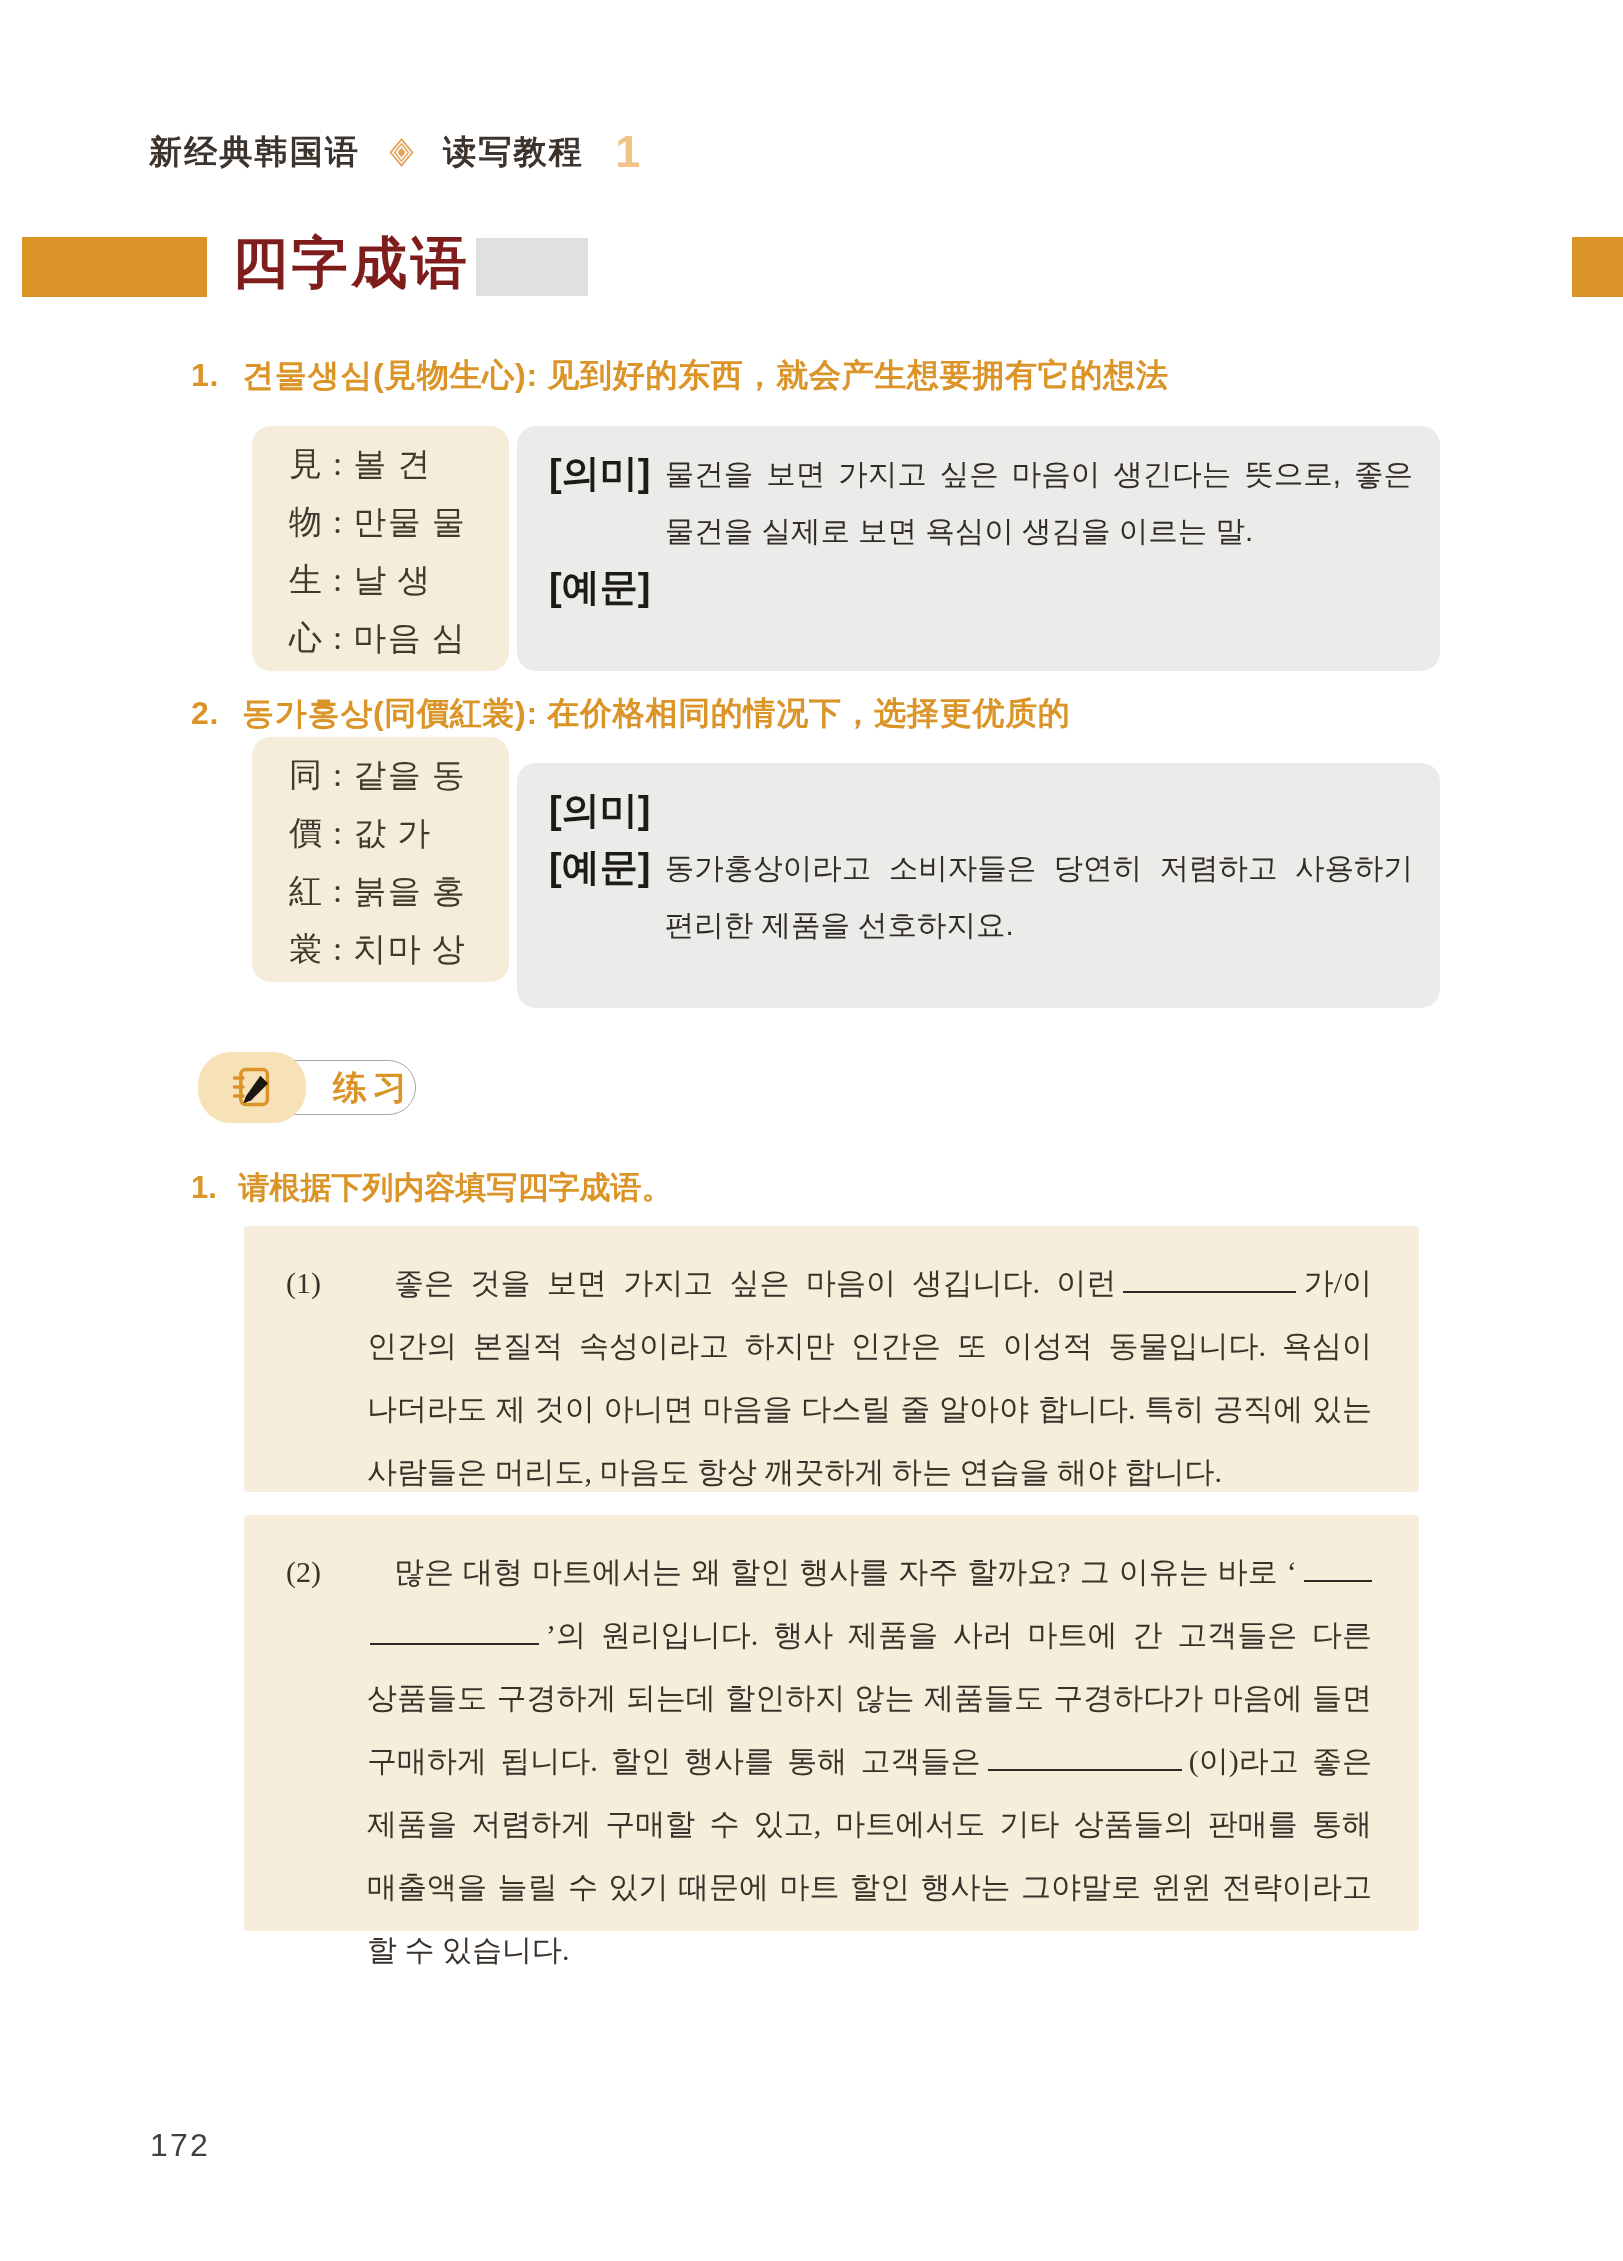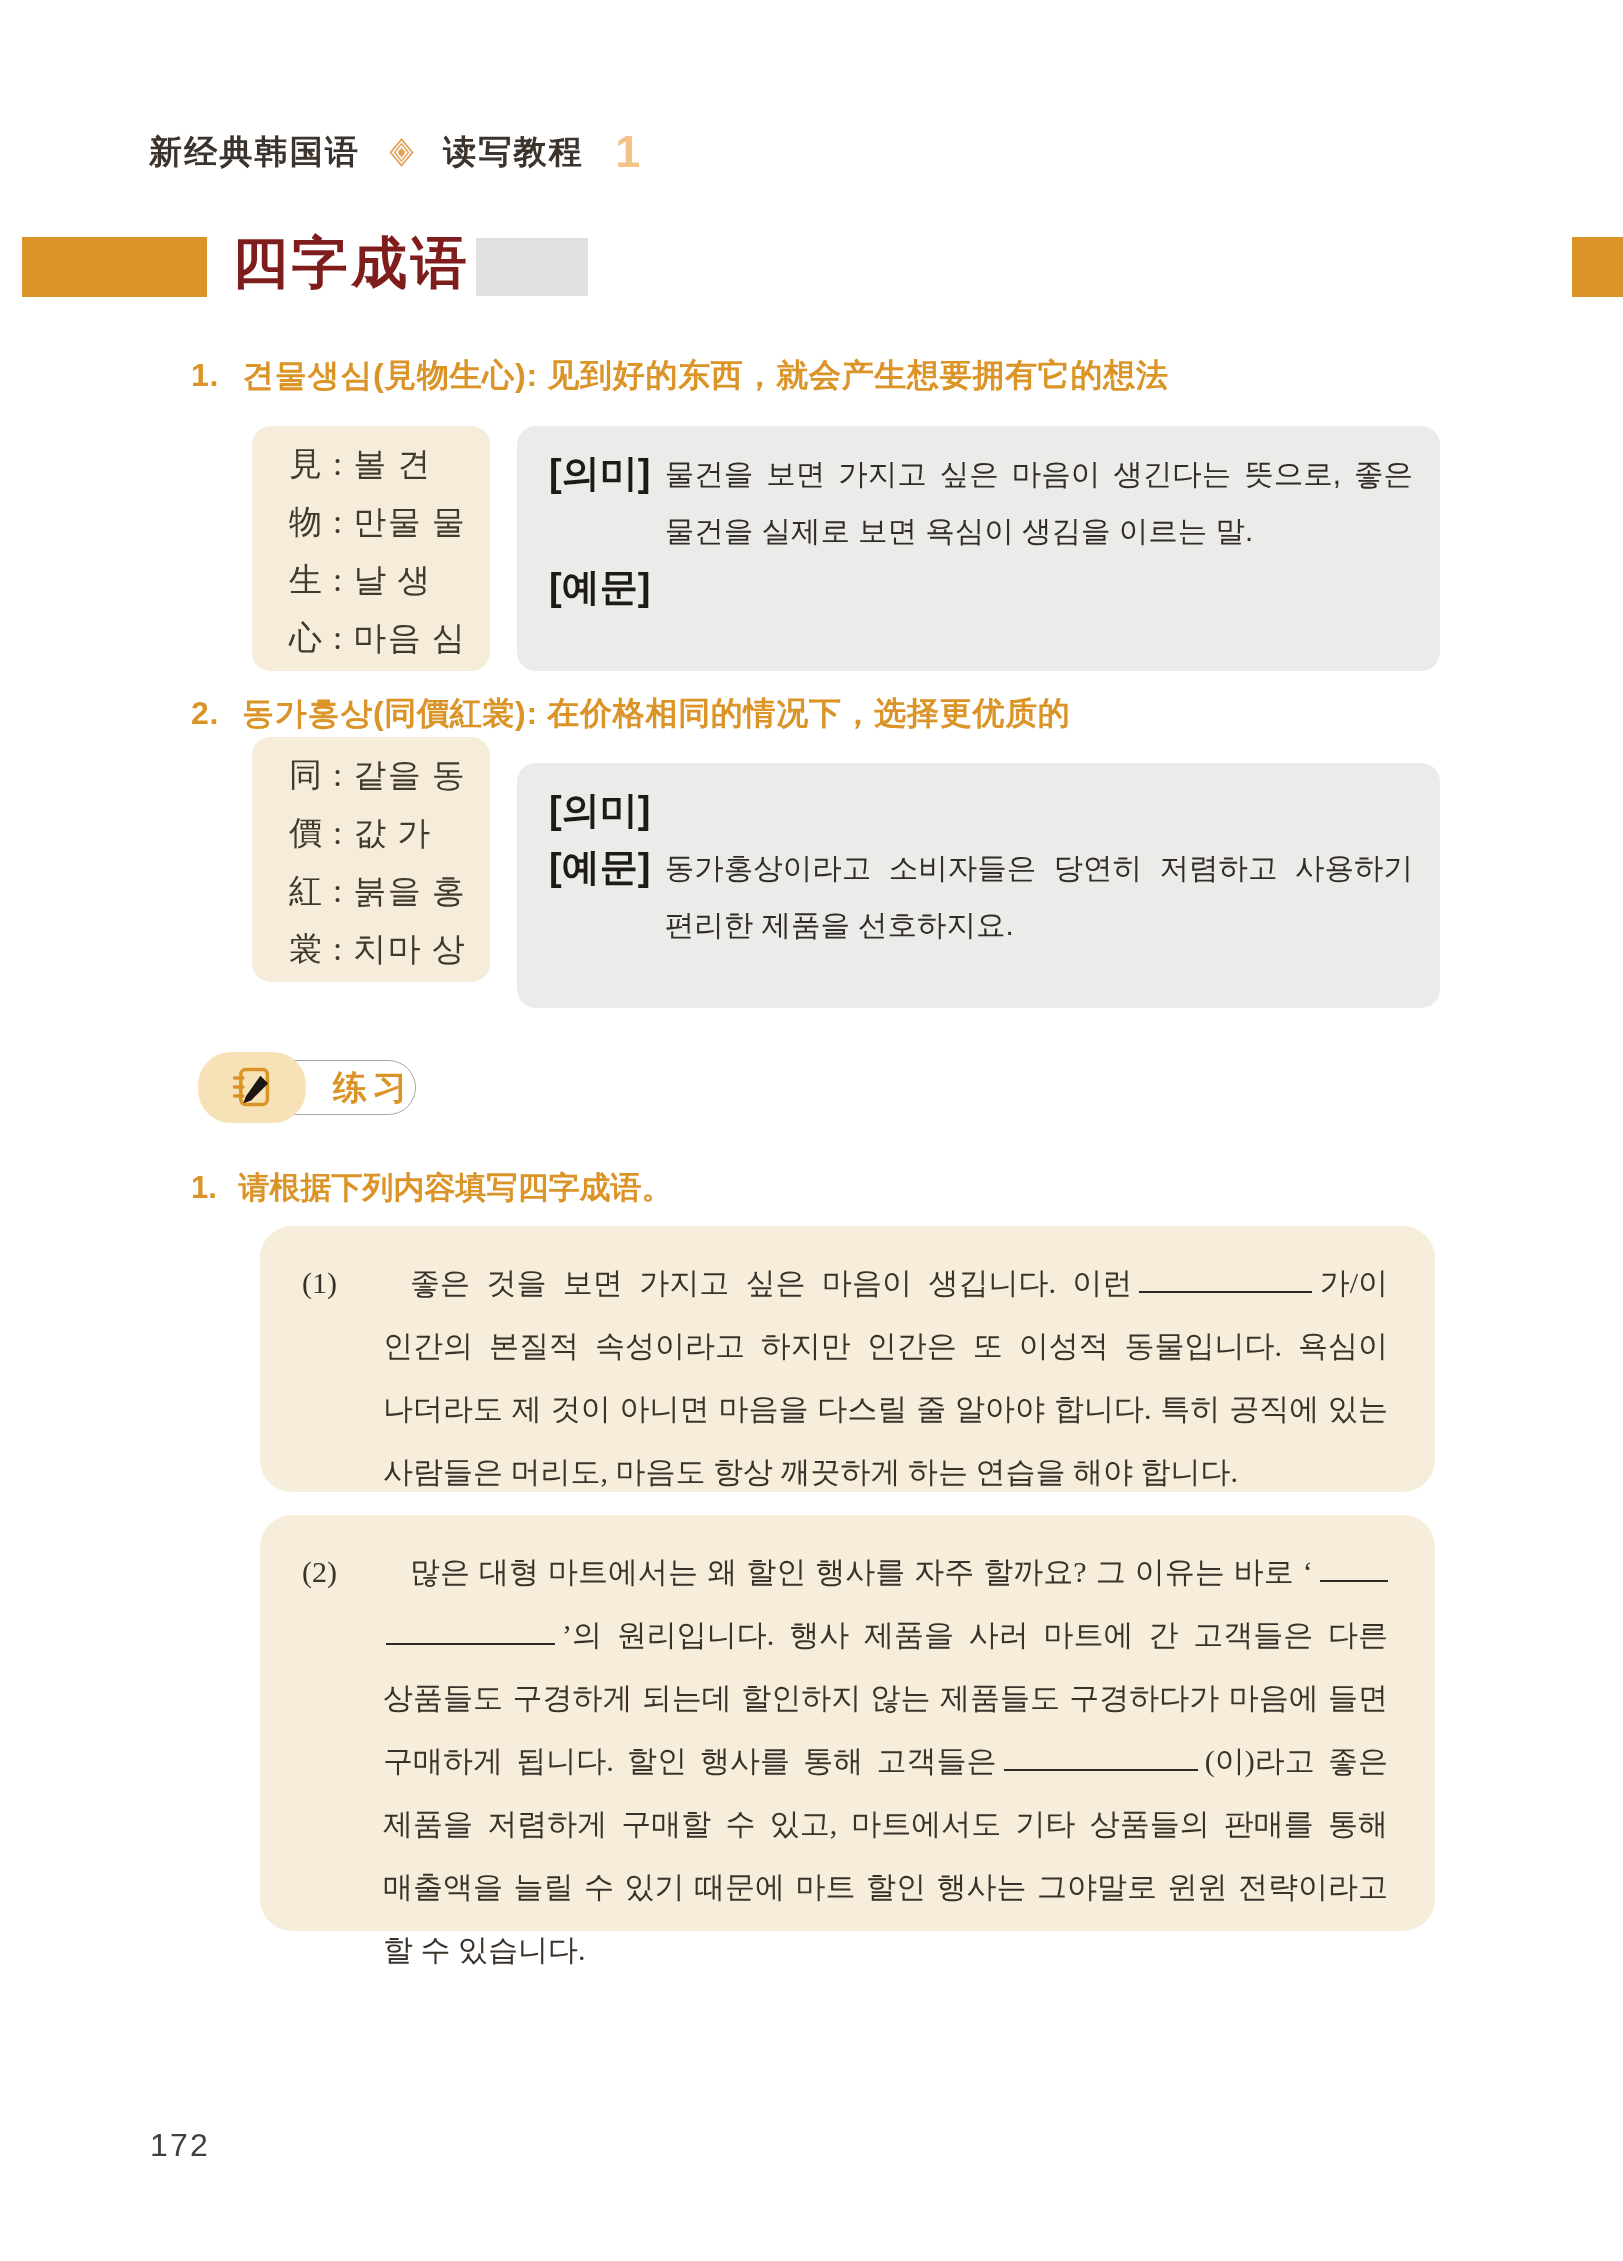--- a/index.html
+++ b/index.html
@@ -37,21 +37,21 @@
   
   .sec-head{
     position:absolute;left:191px;display:flex;gap:23px;align-items:baseline;
     color:#db9428;font-weight:bold;font-size:32px;letter-spacing:0.7px;white-space:nowrap;
   }
   .sec-head.s1{top:354px;}
   .sec-head.s2{top:692px;}
 
   
   .char-box{
-    position:absolute;left:252px;width:238px;height:245px;background:#f6ecda;
+    position:absolute;left:252px;width:257px;height:245px;background:#f6ecda;
     border-radius:18.7px;box-sizing:border-box;padding:8.6px 0 0 37px;
   }
   .char-box.b1{top:426px;}
   .char-box.b2{top:737px;}
   .char-row{
     font-family:"Liberation Serif","DejaVu Serif",serif;
     font-size:33px;color:#41382e;line-height:58px;white-space:nowrap;letter-spacing:1.4px;
   }
 
   
@@ -88,22 +88,22 @@
   }
 
   
   .practice-head{
     position:absolute;top:1167px;left:191px;display:flex;gap:21.6px;align-items:baseline;
     color:#db9428;font-weight:bold;font-size:31px;white-space:nowrap;
   }
 
   
   .ex-box{
-    position:absolute;left:260px;width:1175px;background:#f7eddb;
-    border-radius:32px;box-sizing:border-box;padding:24.5px 47px 0 42px;
+    position:absolute;left:244px;width:1175px;background:#f7eddb;
+    border-radius:4px;box-sizing:border-box;padding:24.5px 47px 0 42px;
   }
   .ex-box.e1{top:1226px;height:266px;}
   .ex-box.e2{top:1515px;height:416px;}
   .q-para{
     font-family:"Liberation Serif","DejaVu Serif",serif;
     font-size:30px;color:#3a322a;line-height:63px;
     text-align:justify;word-break:keep-all;
     margin:0 0 0 81px;text-indent:-81px;
   }
   .qnum{display:inline-block;width:108px;text-indent:0;}

